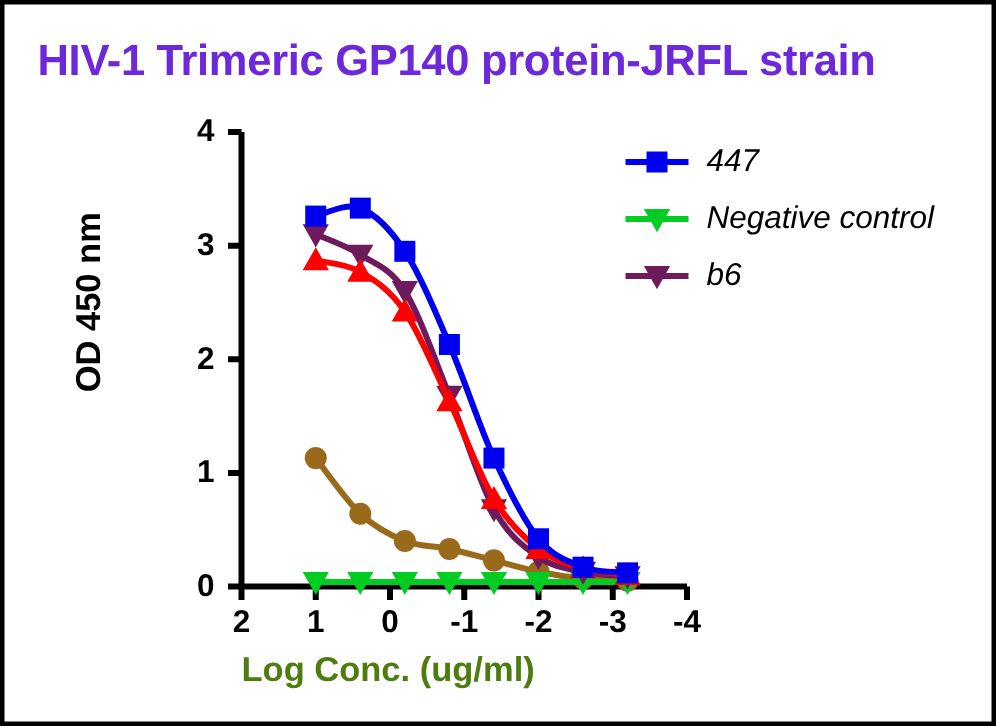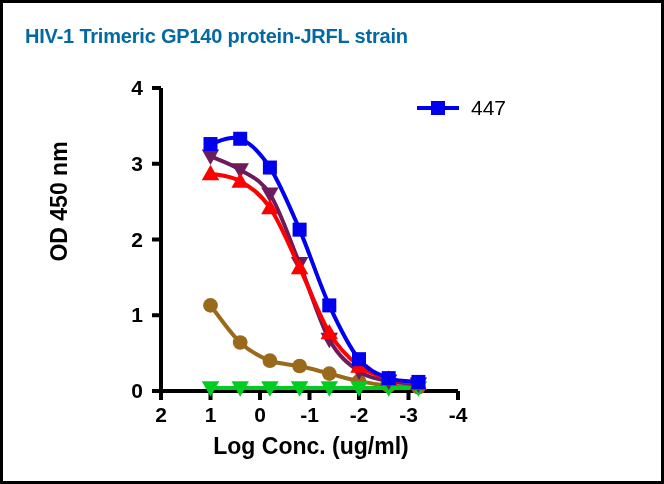--- a/index.html
+++ b/index.html
@@ -16,36 +16,37 @@
     height: 484px;
     background: #ffffff;
     border: 3px solid #000000;
     box-sizing: border-box;
     overflow: hidden;
   }
   #chart-title {
     position: absolute;
     left: 22px;
     top: 22px;
-    font-size: 20px;
-    font-weight: bold;
-    color: #0369a1;
+    font-size: 29px;
+    font-weight: bold;
+    color: #6d28d9;
     letter-spacing: -0.2px;
     white-space: nowrap;
   }
   #plot-svg {
     position: absolute;
     left: 0;
     top: 0;
   }
   #legend {
     position: absolute;
     left: 412px;
     top: 86px;
     width: 236px;
+    font-style: italic;
   }
   .legend-row {
     display: flex;
     align-items: center;
     height: 38px;
   }
   .legend-key {
     width: 46px;
     height: 22px;
     position: relative;
@@ -72,24 +73,24 @@
     color: #000000;
     text-align: right;
     transform: translateY(-50%);
     width: 24px;
   }
   #x-axis-title {
     position: absolute;
     left: 158px;
     top: 430px;
     width: 300px;
-    text-align: center;
+    text-align: left;
     font-size: 23px;
     font-weight: bold;
-    color: #000000;
+    color: #4d7c0f;
   }
   #y-axis-title {
     position: absolute;
     left: -24px;
     top: 185px;
     width: 160px;
     text-align: center;
     font-size: 23px;
     font-weight: bold;
     color: #000000;
@@ -197,15 +198,29 @@
     </div>
 
   <div id="legend">
       <div class="legend-row">
         <div class="legend-key"><svg width="46" height="22">
             <line x1="2" y1="11" x2="44" y2="11" stroke="#0000EE" stroke-width="4"></line>
             <rect x="16" y="4" width="14" height="14" fill="#0000EE"></rect>
           </svg></div>
         <span class="legend-label">447</span>
       </div>
+      <div class="legend-row">
+        <div class="legend-key"><svg width="46" height="22">
+            <line x1="2" y1="11" x2="44" y2="11" stroke="#00CC22" stroke-width="4"></line>
+            <polygon points="23,19.75 14.25,4.3500000000000005 31.75,4.3500000000000005" fill="#00CC22"></polygon>
+          </svg></div>
+        <span class="legend-label">Negative control</span>
+      </div>
+      <div class="legend-row">
+        <div class="legend-key"><svg width="46" height="22">
+            <line x1="2" y1="11" x2="44" y2="11" stroke="#6D1B5C" stroke-width="4"></line>
+            <polygon points="23,19.75 14.25,4.3500000000000005 31.75,4.3500000000000005" fill="#6D1B5C"></polygon>
+          </svg></div>
+        <span class="legend-label">b6</span>
+      </div>
     </div>
 
 </div>
 
 </body></html>

